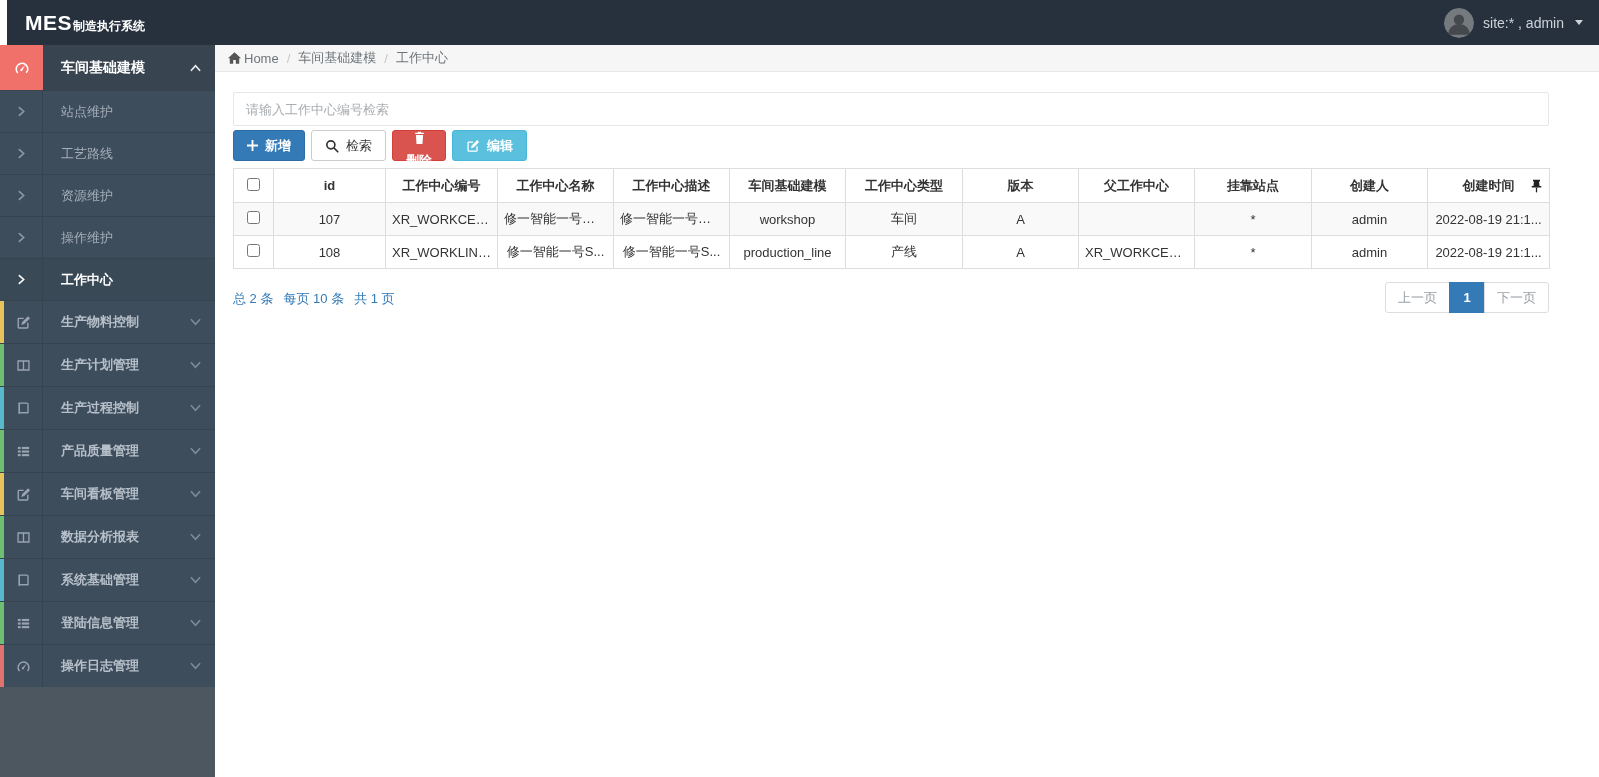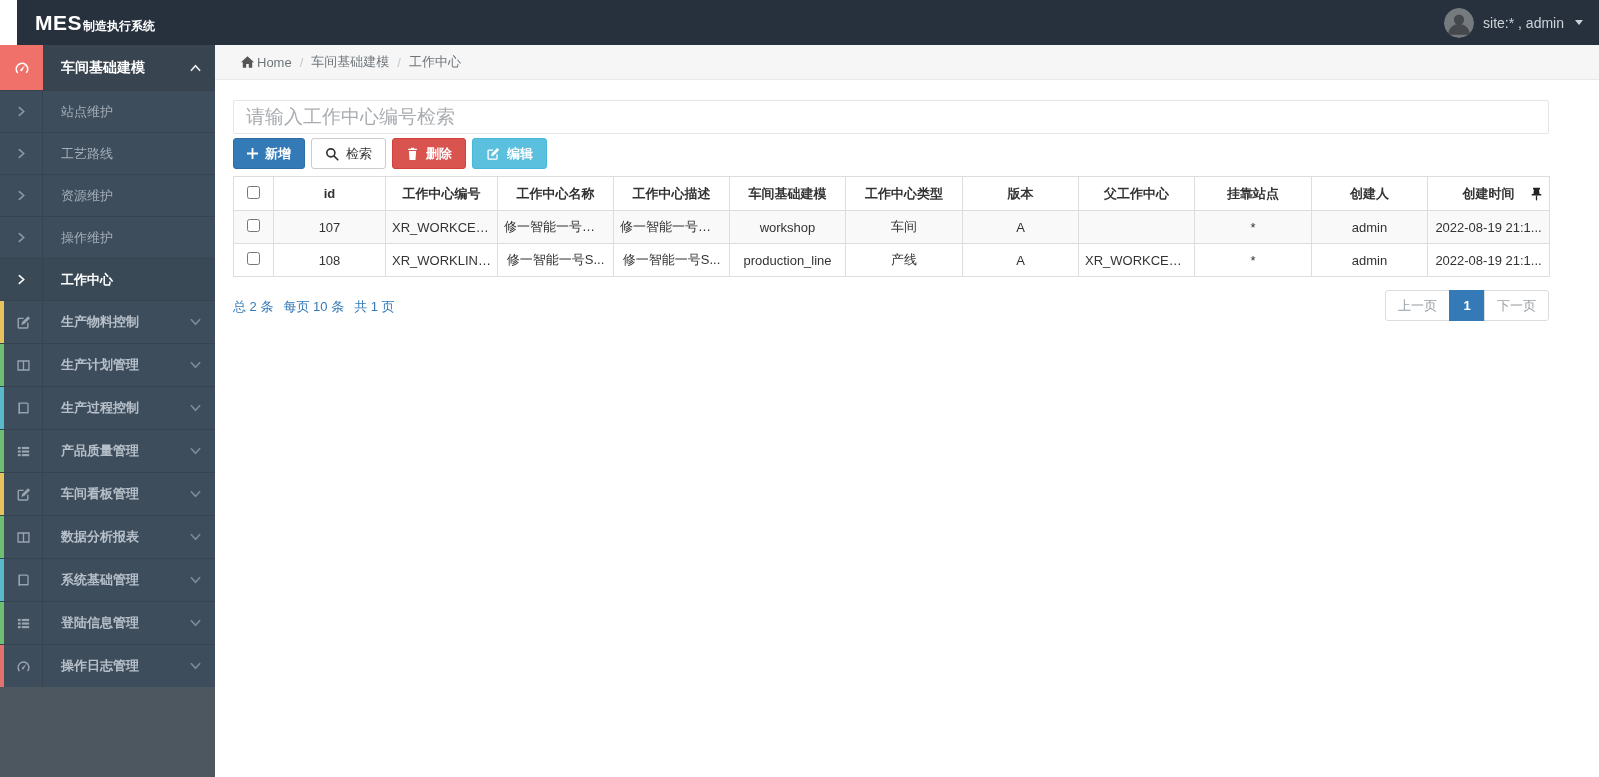--- a/index.html
+++ b/index.html
@@ -1,20 +1,20 @@
 <!DOCTYPE html>
 <html><head>
 <meta charset="utf-8">
 <style>
   * { margin:0; padding:0; box-sizing:border-box; }
   html,body { width:1599px; height:777px; overflow:hidden; background:#fff;
               font-family:"Liberation Sans", sans-serif; }
 
   
-  .topbar { position:absolute; top:0; left:17px; right:0; height:45px; background:#27313e;
+  .topbar { position:absolute; top:0; left:7px; right:0; height:45px; background:#27313e;
             display:flex; justify-content:space-between; align-items:center; z-index:5; }
   .logo { padding-left:18px; color:#fff; display:flex; align-items:baseline; }
   .logo .mes { font-size:21px; font-weight:bold; letter-spacing:.5px; }
   .logo .rest { font-size:12px; font-weight:bold; margin-left:1px; }
   .userbox { display:flex; align-items:center; gap:9px; padding-right:16px;
              color:#cdd3d9; font-size:14px; cursor:pointer; }
   .avatar { width:30px; height:30px; border-radius:50%; overflow:hidden; display:block; }
   .caret { width:0; height:0; border-left:4px solid transparent; border-right:4px solid transparent;
            border-top:5px solid #cdd3d9; margin-left:2px; }
 
@@ -38,41 +38,41 @@
 
   .grp { height:43px; background:#3e4d5c; border-top:1px solid #37434f; }
   .grp .strip { width:4px; align-self:stretch; flex:none; }
   .grp .iconcol { width:39px; align-self:stretch; flex:none; display:flex; align-items:center;
                   justify-content:center; border-right:1px solid #37434f; color:#99a4b0; }
   .grp .lbl { flex:1; padding-left:18px; color:#b7c0ca; font-weight:bold; font-size:13px; }
   .grp .chev { margin-right:14px; color:#7e8a96; display:flex; }
 
   
   .main { position:absolute; left:215px; top:45px; right:0; bottom:0; background:#fff; }
-  .crumbbar { height:35px; background:#f6f6f7; border-bottom:1px solid #e7eaec;
-              display:flex; align-items:center; padding-left:26px; font-size:13px; color:#6e7579; }
+  .crumbbar { height:27px; background:#f6f6f7; border-bottom:1px solid #e7eaec;
+              display:flex; align-items:center; padding-left:13px; font-size:13px; color:#6e7579; }
   .crumbbar .home-ic { color:#555; display:flex; margin-right:3px; }
   .crumb { color:#6e7579; cursor:pointer; }
   .crumb-cur { color:#6e7579; }
   .sep { color:#c3c8cc; margin:0 8px; }
 
   .content { padding:20px 50px 0 18px; }
   .search-input { width:100%; height:34px; border:1px solid #e5e6e7; border-radius:2px;
-                  padding:8px 12px; font-size:19px; color:#333; outline:none;
+                  padding:8px 12px; font-size:13px; color:#333; outline:none;
                   font-family:"Liberation Sans", sans-serif; }
   .search-input::placeholder { color:#a9adb1; }
 
   .btnrow { margin-top:4px; display:flex; gap:6px; }
   .btn { height:31px; padding:0 13px; border-radius:3px; font-size:13px; font-weight:bold;
          display:inline-flex; align-items:center; gap:7px; border:1px solid transparent;
          cursor:pointer; font-family:"Liberation Sans", sans-serif; }
   .btn svg { flex:none; }
   .btn-primary { background:#337ab7; border-color:#2e6da4; color:#fff; }
   .btn-default { background:#fff; border-color:#ccc; color:#333; font-weight:normal; }
-  .btn-danger  { background:#d9534f; border-color:#d43f3a; color:#fff; }
+  .btn-danger  { background:#d9534f; border-color:#d43f3a; color:#fff;flex-direction:column; }
   .btn-info    { background:#5bc0de; border-color:#46b8da; color:#fff; }
 
   .table-wrap { margin-top:7px; }
   table { border-collapse:collapse; table-layout:fixed; width:1316px; font-size:13px; }
   th, td { border:1px solid #ddd; text-align:center; height:33px; padding:0 6px;
            overflow:hidden; white-space:nowrap; text-overflow:ellipsis; color:#333; }
   th { font-weight:bold; height:34px; position:relative; background:#fff; }
   tbody tr:nth-child(odd) { background:#f9f9f9; }
   tbody tr { cursor:pointer; }
   .pin { position:absolute; right:7px; top:50%; transform:translateY(-50%); color:#222; cursor:pointer; display:flex; }

